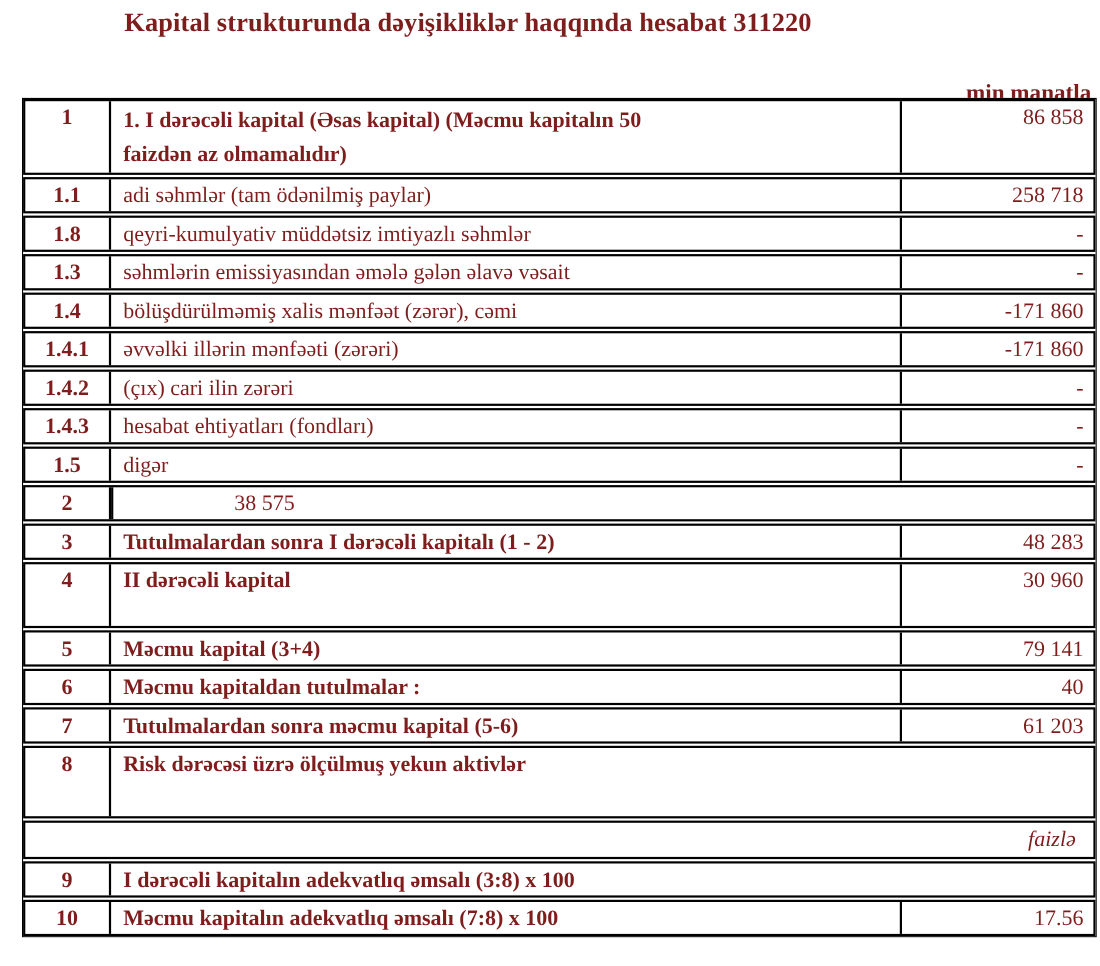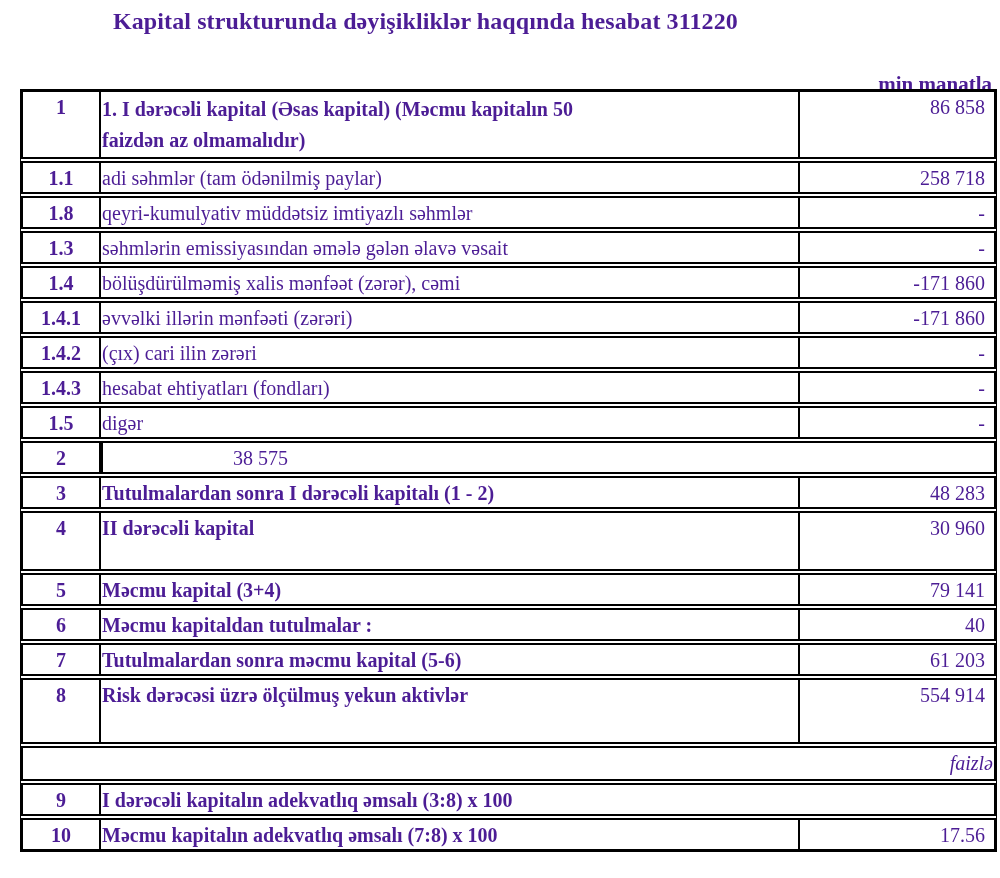--- a/index.html
+++ b/index.html
@@ -1,21 +1,21 @@
 <!DOCTYPE html>
 <html><head>
 <meta charset="utf-8">
 <style>
   html, body { margin: 0; padding: 0; background: #ffffff; }
   .page {
     position: relative;
     width: 1000px;
     height: 878px;
     background: #ffffff;
-    color: #4c1d95;
+    color: #7f1d1d;
     font-family: "Liberation Serif", "DejaVu Serif", serif;
     overflow: hidden;
   }
   .title {
     position: absolute;
     left: 113px;
     top: 8px;
     font-size: 24px;
     font-weight: bold;
     letter-spacing: 0.1px;
@@ -54,43 +54,43 @@
   }
   .num {
     flex: none;
     width: 78px;
     text-align: center;
     font-weight: bold;
     border-right: 2px solid #000;
   }
   .label {
     flex: 1;
-    padding-left: 1px;
+    padding-left: 11px;
     padding-right: 6px;
     white-space: pre-line;
   }
   .label.bold { font-weight: bold; }
   .value {
     flex: none;
-    width: 196px;
+    width: 176px;
     border-left: 2px solid #000;
     text-align: right;
     padding-right: 9px;
   }
   .lh-wide { line-height: 31px; }
   .h69 { height: 69px; }
   .h33 { height: 33px; }
   .h60 { height: 60px; }
   .h66 { height: 66px; }
   .h35 { height: 35px; }
   .sep-cell {
     flex: 1;
     text-align: right;
     font-style: italic;
-    padding-right: 1px;
+    padding-right: 16px;
   }
 </style>
 </head>
 <body>
 
 <div class="page">
 
   <div class="title">Kapital strukturunda dəyişikliklər haqqında hesabat 311220</div>
   <div class="unit-label">min manatla</div>
 
@@ -182,21 +182,20 @@
 
     <div class="row h33">
       <div class="cell num">7</div>
       <div class="cell label bold">Tutulmalardan sonra məcmu kapital (5-6)</div>
       <div class="cell value">61 203</div>
     </div>
 
     <div class="row h66">
       <div class="cell num">8</div>
       <div class="cell label bold">Risk dərəcəsi üzrə ölçülmuş  yekun aktivlər</div>
-      <div class="cell value">554 914</div>
     </div>
 
     <div class="row h35">
       <div class="cell sep-cell">faizlə</div>
     </div>
 
     <div class="row h33">
       <div class="cell num">9</div>
       <div class="cell label bold">I dərəcəli  kapitalın  adekvatlıq əmsalı (3:8) x 100</div>
     </div>

